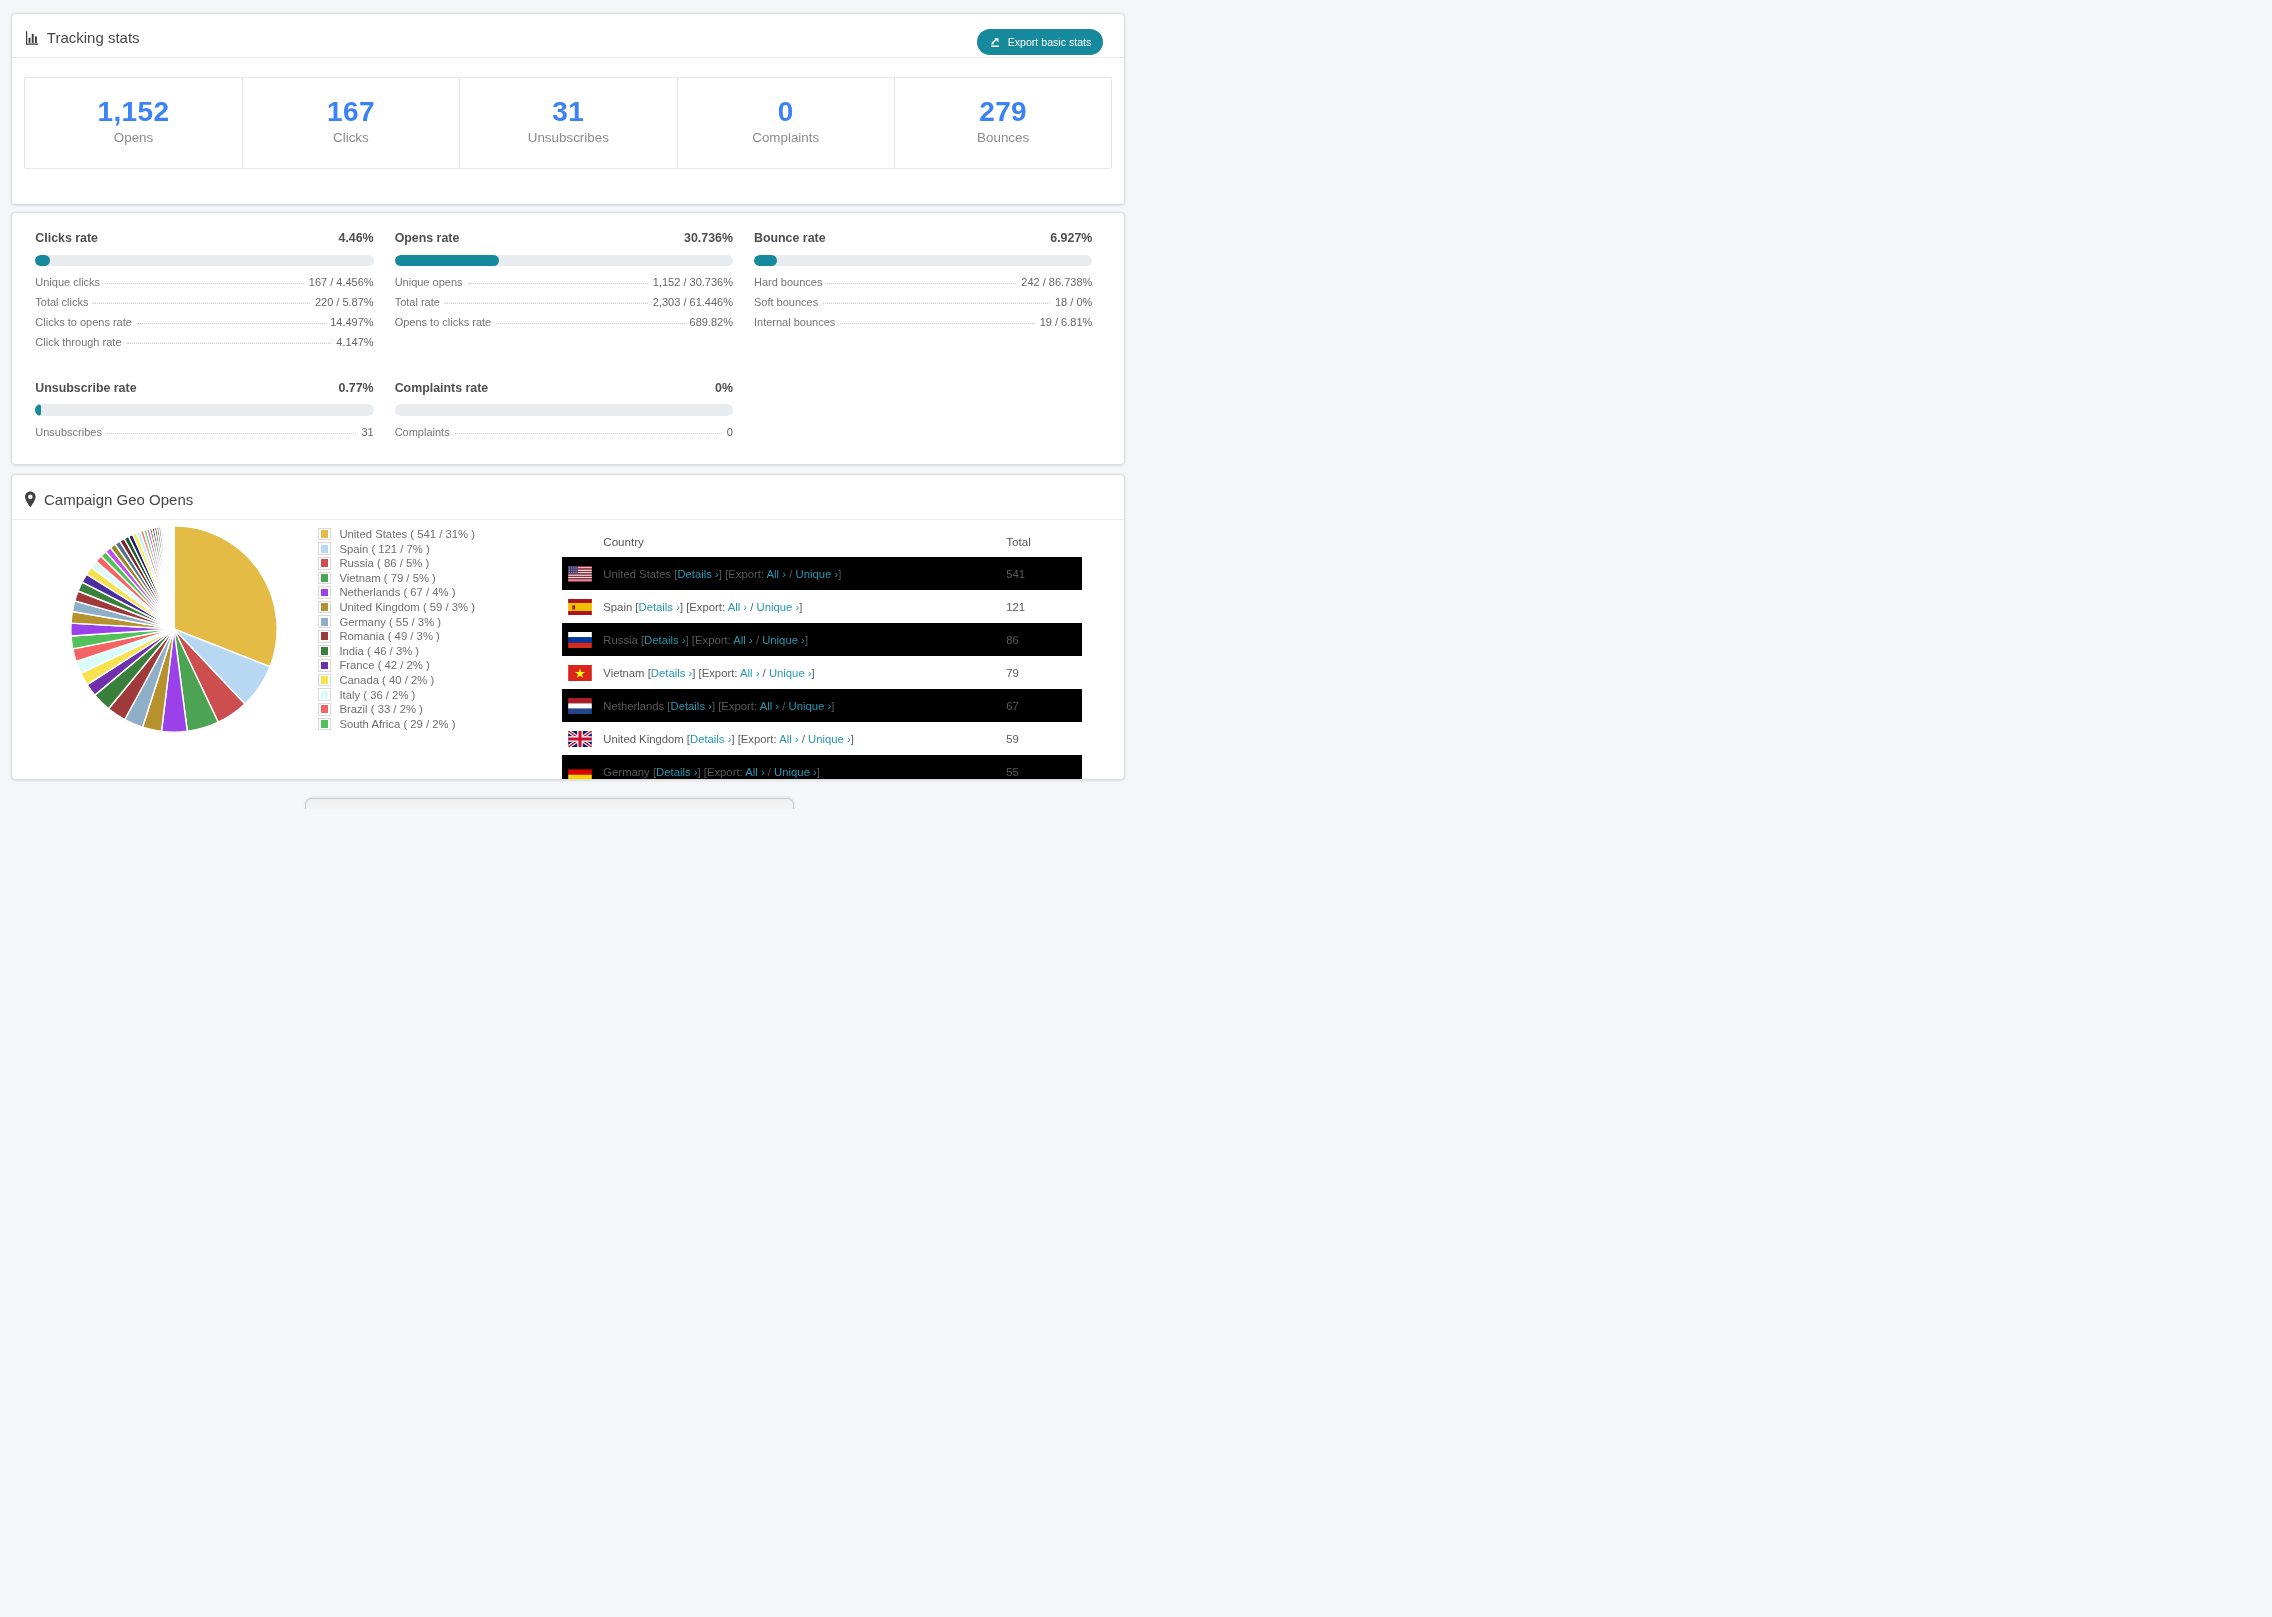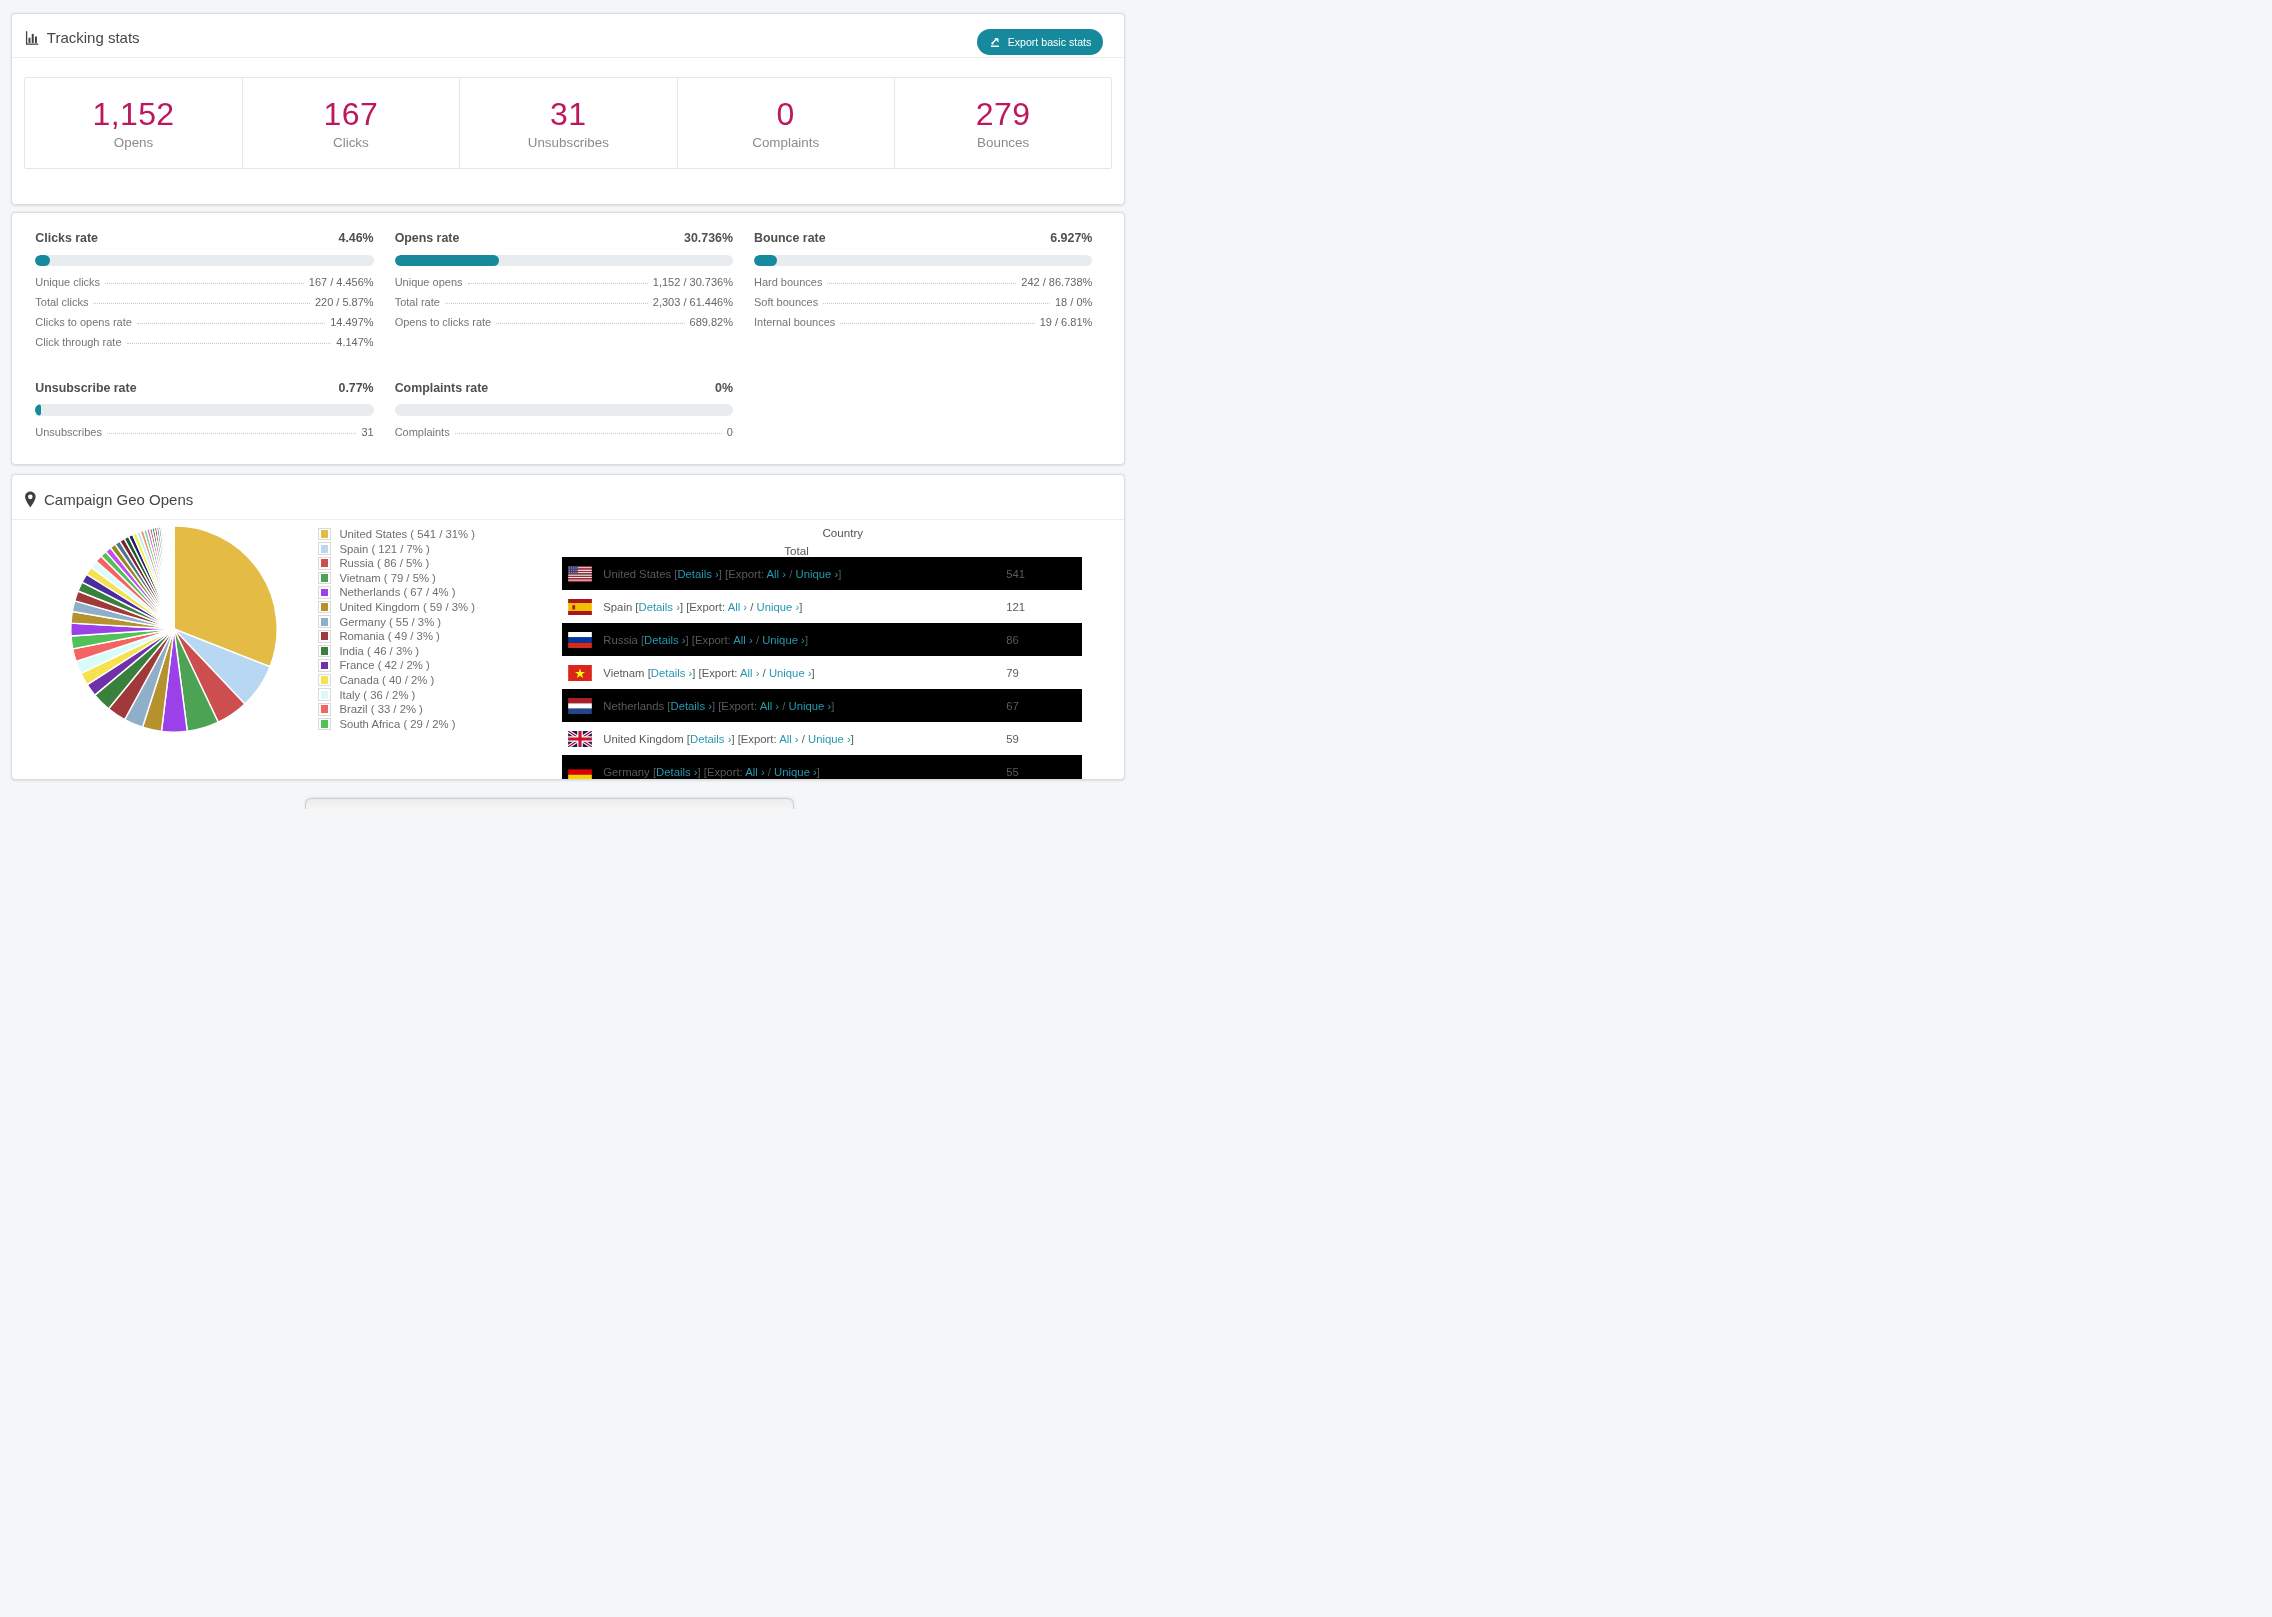--- a/index.html
+++ b/index.html
@@ -17,21 +17,21 @@
 
   
   .btn-export{position:absolute;right:21px;top:15.5px;display:flex;align-items:center;gap:6.4px;
      background:#17899d;color:#fff;border:none;border-radius:13px;padding:7px 12px;
      font-size:10.6px;font-family:inherit;cursor:pointer;}
 
   
   .stats-row{display:flex;margin:19px 12px 0 12px;border:0.7px solid #e4e6e9;border-radius:2.1px;height:92px;box-sizing:border-box;}
   .stat{flex:1;text-align:center;padding-top:17.6px;border-right:0.7px solid #e4e6e9;box-sizing:border-box;}
   .stat:last-child{border-right:none;}
-  .stat-value{font-size:32px;font-weight:400;color:#be185d;letter-spacing:0.4px;}
+  .stat-value{font-size:28px;font-weight:700;color:#3b82f6;letter-spacing:0.4px;}
   .stat-label{font-size:13.4px;color:#8b8b8b;margin-top:2.1px;}
 
   
   .rates-grid{display:grid;grid-template-columns:1fr 1fr 1fr;column-gap:21px;row-gap:25.4px;
      padding:18.4px 32px 0 23px;}
   .rhead{display:flex;justify-content:space-between;align-items:baseline;}
   .rtitle{font-size:12.4px;font-weight:700;color:#4f4f4f;}
   .rvalue{font-size:12.4px;font-weight:700;color:#4f4f4f;}
   .rbar{margin-top:9.2px;height:11.3px;background:#e9ecef;border-radius:6.4px;overflow:hidden;}
   .rfill{height:100%;background:#17899d;border-radius:6.4px;}
@@ -43,21 +43,21 @@
   
   .geo-body{position:relative;height:260px;}
   #pie-svg{position:absolute;left:56px;top:2.8px;}
   .legend{position:absolute;left:306px;top:7px;}
   .legend-item{display:flex;align-items:center;height:14.6px;font-size:11.3px;color:#6e6e6e;}
   .swatch{width:7.8px;height:7.8px;border:1.4px solid #d9d9d9;background:#fff;padding:1.4px;margin-right:8.5px;display:inline-block;}
   .swatch i{display:block;width:100%;height:100%;}
 
   .geo-table{position:absolute;left:550px;top:6.4px;width:520px;}
   .trow,.thead{display:flex;align-items:center;box-sizing:border-box;}
-  .thead{height:31px;font-size:11.6px;color:#555;flex-direction:column;}
+  .thead{height:31px;font-size:11.6px;color:#555;}
   .trow{height:33px;font-size:11.3px;color:#5a5a5a;position:relative;}
   .trow.odd{background:#000000;}
   .cell-country{flex:1;padding-left:41px;white-space:nowrap;}
   .cell-total{width:76px;}
   .flag{position:absolute;left:5.6px;top:50%;transform:translateY(-50%);width:24px;height:16px;display:inline-block;line-height:0;}
   .lnk{color:#2598b0;text-decoration:none;cursor:pointer;}
   .plain{color:#5a5a5a;}
 
   
   .bottom-sheet{position:absolute;left:305px;top:798px;width:487px;height:14px;

